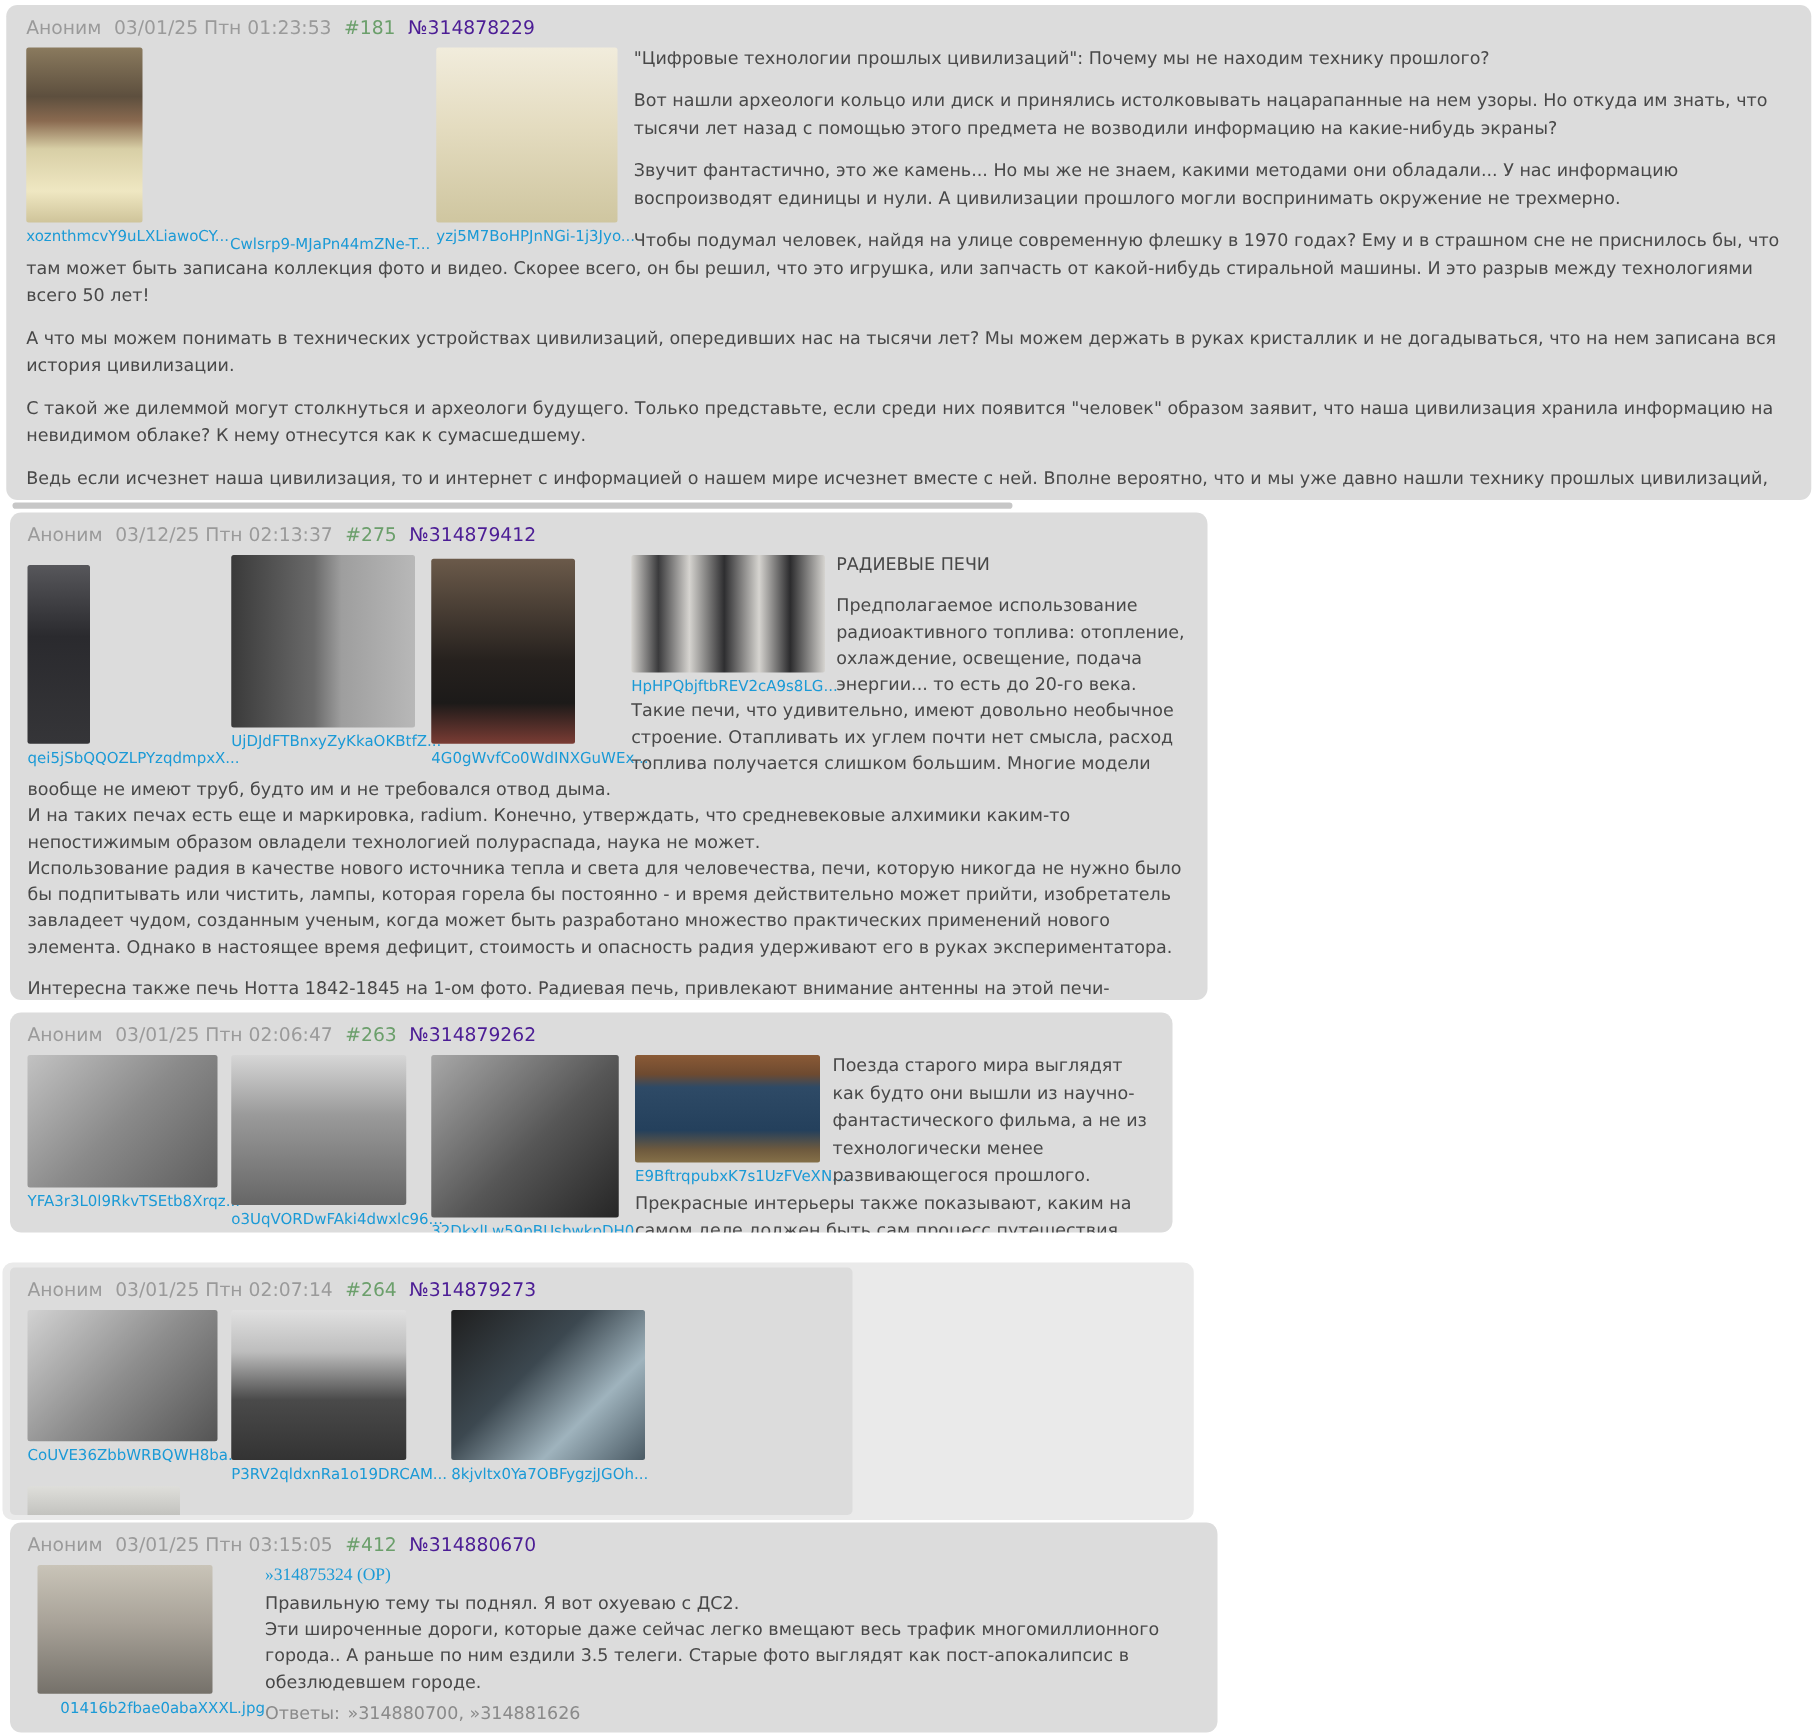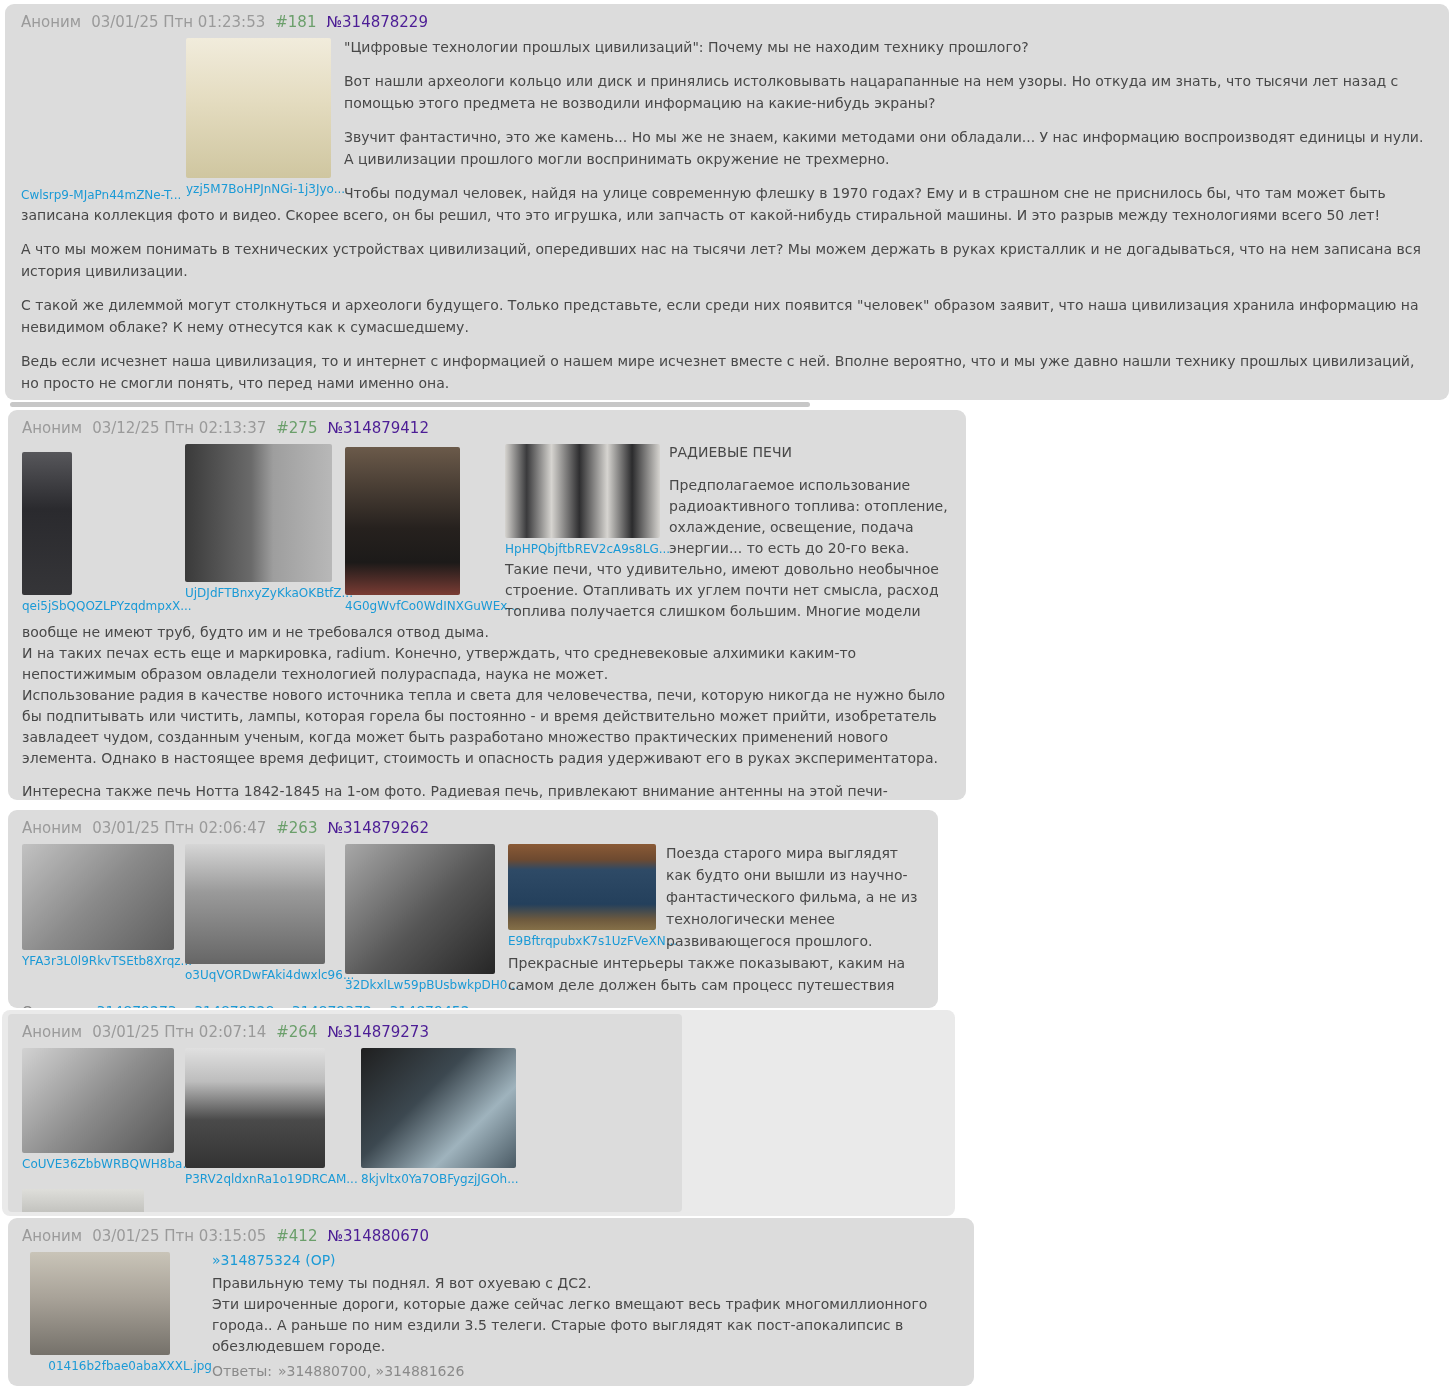--- a/index.html
+++ b/index.html
@@ -24,21 +24,21 @@
     display:block;margin-top:3px;font-size:12px;line-height:16px;
     color:#1b9ad6;white-space:nowrap;text-decoration:none;cursor:pointer;
   }
   p{margin:0 0 12px 0;}
   p.tight{margin-bottom:0;}
   .replies{font-size:14px;color:#8a8a8a;margin-top:4px;}
   .replies .rlabel{margin-right:6px;}
   .rlink{color:#1b9ad6;text-decoration:none;cursor:pointer;}
   .rlink:not(:last-child)::after{content:", ";color:#8a8a8a;}
   .replies.muted .rlink{color:#8a8a8a;}
-  .qlink{display:block;color:#1b9ad6;text-decoration:none;cursor:pointer;margin-bottom:2px;}
+  .qlink{display:block;color:#1b9ad6;text-decoration:none;cursor:pointer;margin-bottom:2px;font-family:Liberation Serif, serif;}
   #post4-outer{
     position:absolute;left:2px;top:1010px;width:953px;height:206px;
     background:#eaeaea;border-radius:8px;
   }
   #post4-inner{
     position:absolute;left:6px;top:4px;width:674px;height:198px;
     background:#dcdcdc;border-radius:4px;padding:8px 14px;box-sizing:border-box;
     font-size:14px;line-height:22px;overflow:hidden;
   }
   #hscroll{
@@ -47,20 +47,24 @@
   }
   .stack{margin-bottom:4px;}
 </style>
 </head>
 <body>
 
 <section class="post" style="left:5px;top:4px;width:1444px;height:396px;">
   <div class="hdr">
     <span>Аноним</span><span>03/01/25 Птн 01:23:53</span><span class="ord">#181</span><span class="pid">№314878229</span>
   </div>
+  <figure class="fig" style="width:163px;">
+    <div class="thumb" style="width: 93px; height: 140px; background: linear-gradient(rgb(138, 122, 94) 0%, rgb(93, 79, 62) 28%, rgb(138, 106, 80) 42%, rgb(216, 207, 166) 58%, rgb(239, 231, 194) 82%, rgb(207, 196, 154) 100%);"></div>
+    <span class="cap">xoznthmcvY9uLXLiawoCY...</span>
+  </figure>
   <figure class="fig" style="width:165px;">
     <div class="thumb" style="width:119px;height:146px;"></div>
     <span class="cap">Cwlsrp9-MJaPn44mZNe-T...</span>
   </figure>
   <figure class="fig" style="width:150px;margin-right:8px;">
     <div class="thumb" style="width: 145px; height: 140px; background: linear-gradient(rgb(241, 236, 220) 0%, rgb(228, 220, 192) 45%, rgb(207, 198, 160) 100%);"></div>
     <span class="cap">yzj5M7BoHPJnNGi-1j3Jyo...</span>
   </figure>
   <div>
     <p>"Цифровые технологии прошлых цивилизаций": Почему мы не находим технику прошлого?</p>
@@ -97,21 +101,21 @@
   </figure>
   <div>
     <p>РАДИЕВЫЕ ПЕЧИ</p>
     <p class="tight">Предполагаемое использование радиоактивного топлива: отопление, охлаждение, освещение, подача энергии... то есть до 20-го века. Такие печи, что удивительно, имеют довольно необычное строение. Отапливать их углем почти нет смысла, расход топлива получается слишком большим. Многие модели вообще не имеют труб, будто им и не требовался отвод дыма.</p>
     <p class="tight">И на таких печах есть еще и маркировка, radium. Конечно, утверждать, что средневековые алхимики каким-то непостижимым образом овладели технологией полураспада, наука не может.</p>
     <p>Использование радия в качестве нового источника тепла и света для человечества, печи, которую никогда не нужно было бы подпитывать или чистить, лампы, которая горела бы постоянно - и время действительно может прийти, изобретатель завладеет чудом, созданным ученым, когда может быть разработано множество практических применений нового элемента. Однако в настоящее время дефицит, стоимость и опасность радия удерживают его в руках экспериментатора.</p>
     <p class="tight">Интересна также печь Нотта 1842-1845 на 1-ом фото. Радиевая печь, привлекают внимание антенны на этой печи-электричество?</p>
   </div>
 </section>
 
-<section class="post" style="left:8px;top:810px;width:930px;height:198px;padding-left:14px;padding-right:14px;">
+<section class="post" style="left:8px;top:810px;width:930px;height:176px;padding-left:14px;padding-right:14px;">
   <div class="hdr">
     <span>Аноним</span><span>03/01/25 Птн 02:06:47</span><span class="ord">#263</span><span class="pid">№314879262</span>
   </div>
   <figure class="fig" style="width:163px;">
     <div class="thumb" style="width: 152px; height: 106px; background: linear-gradient(135deg, rgb(194, 194, 194) 0%, rgb(138, 138, 138) 50%, rgb(94, 94, 94) 100%);"></div>
     <span class="cap">YFA3r3L0l9RkvTSEtb8Xrqz...</span>
   </figure>
   <figure class="fig" style="width:160px;">
     <div class="thumb" style="width: 140px; height: 120px; background: linear-gradient(rgb(214, 214, 214) 0%, rgb(154, 154, 154) 40%, rgb(102, 102, 102) 100%);"></div>
     <span class="cap">o3UqVORDwFAki4dwxlc96...</span>

